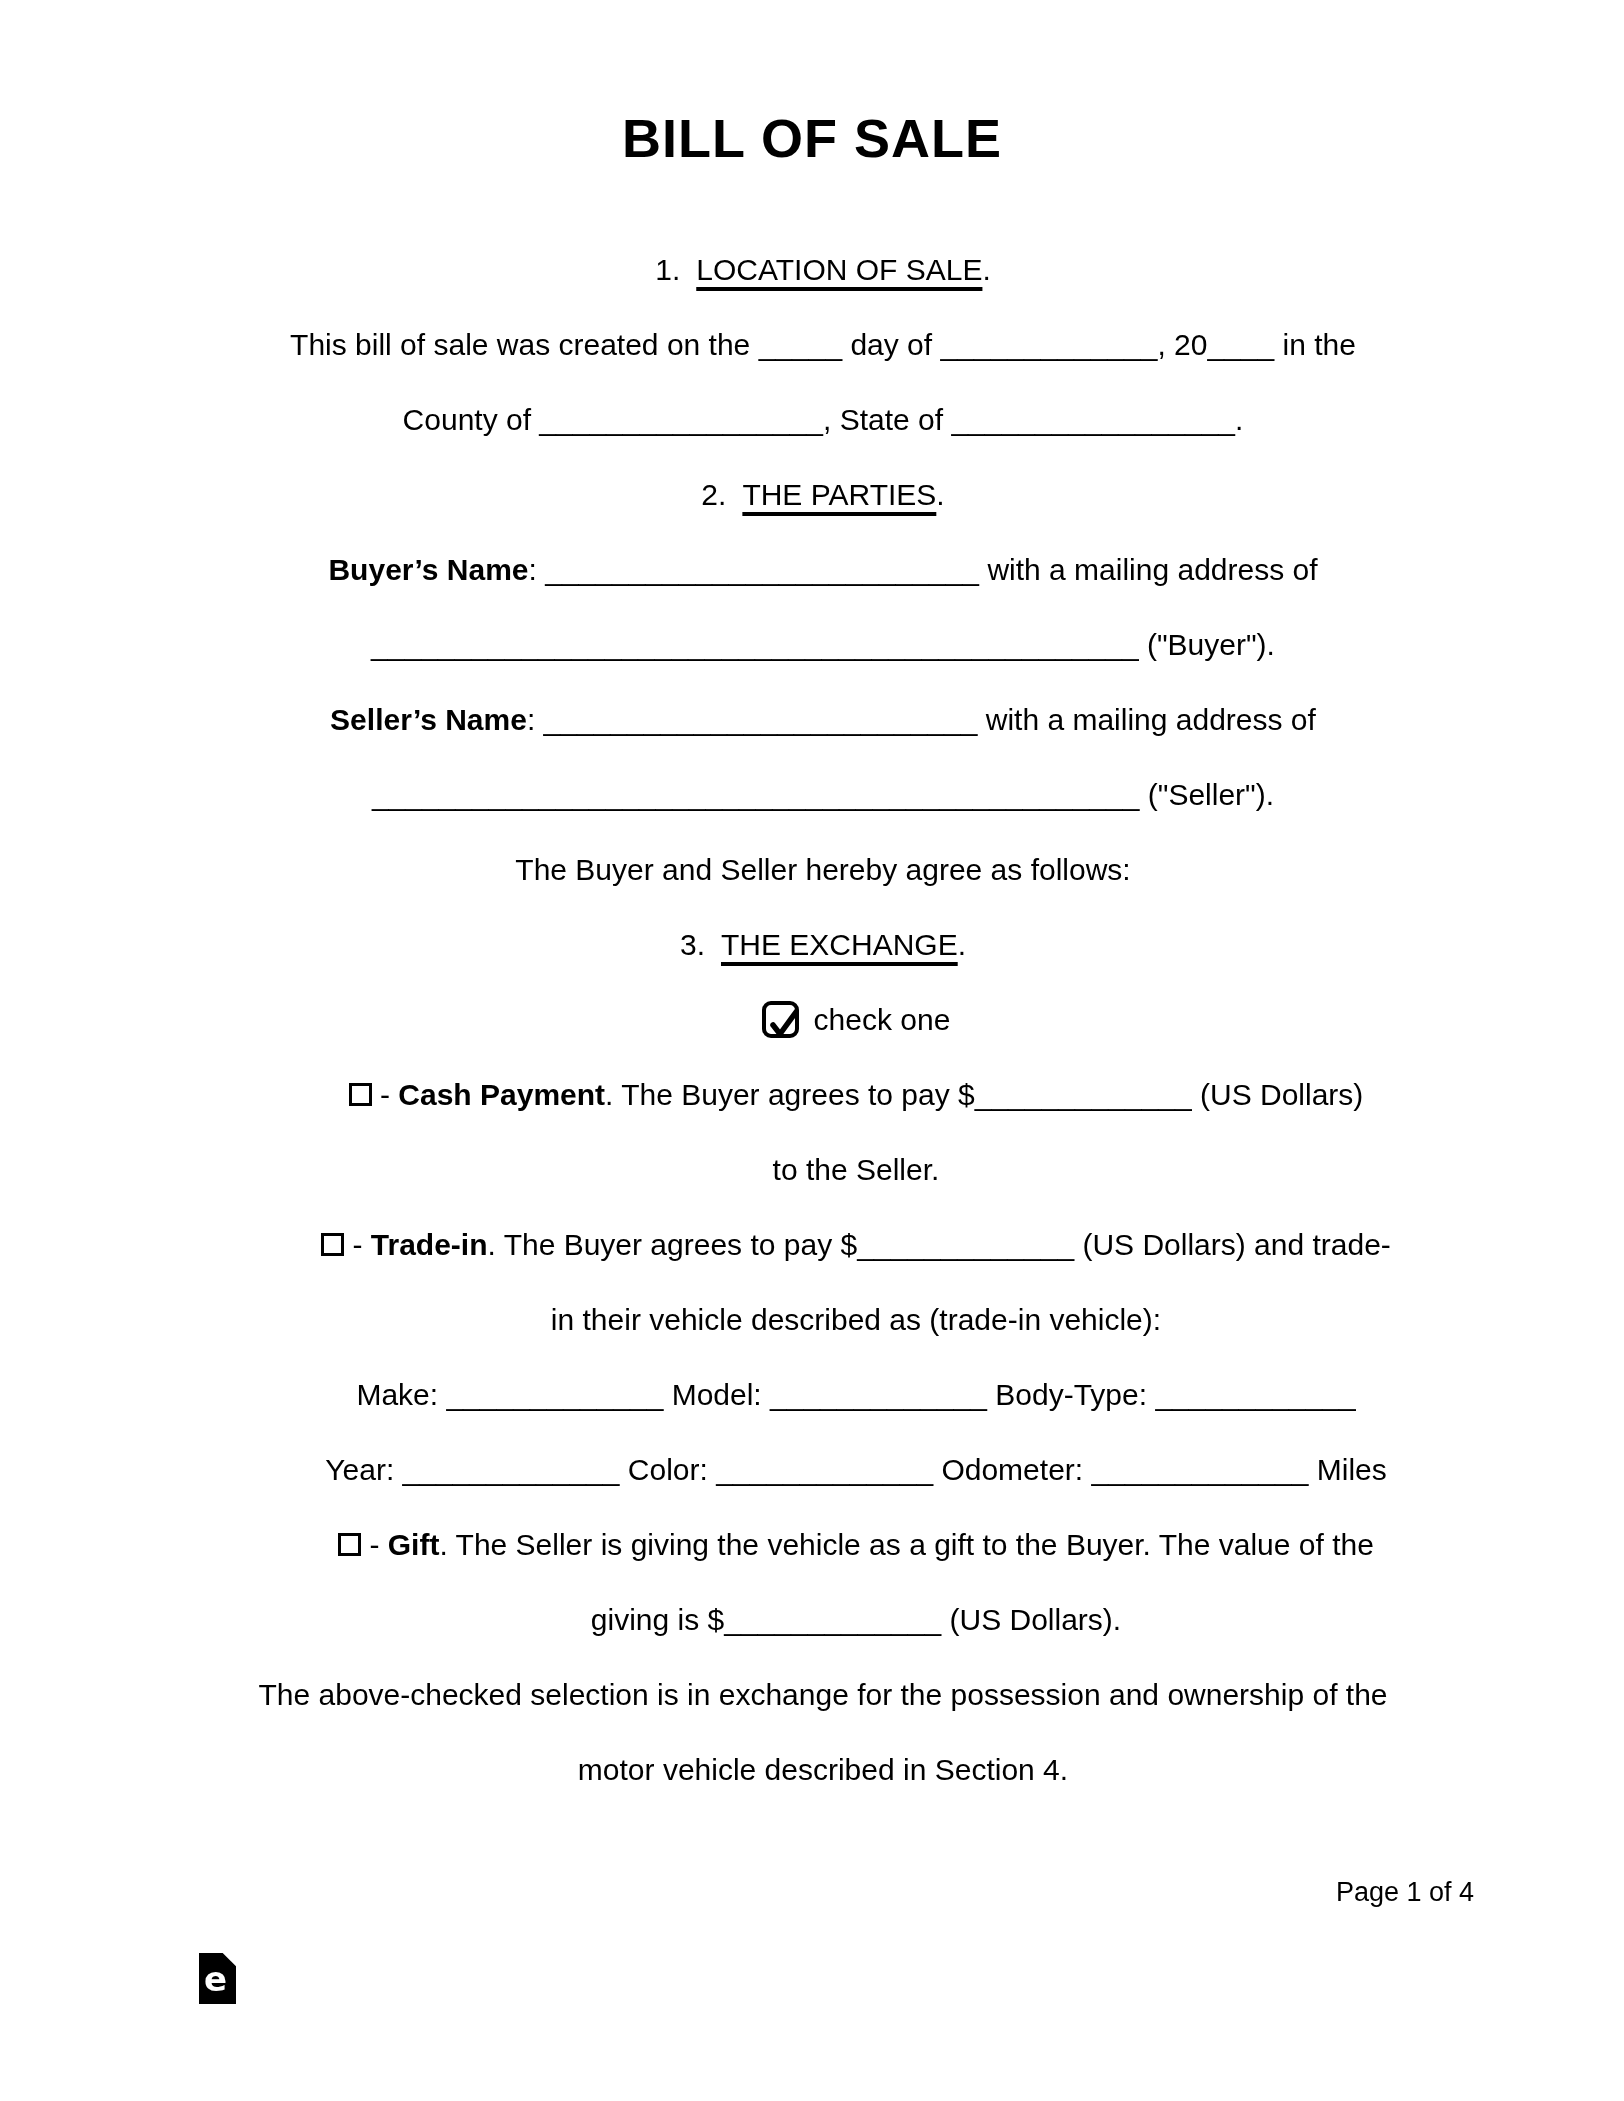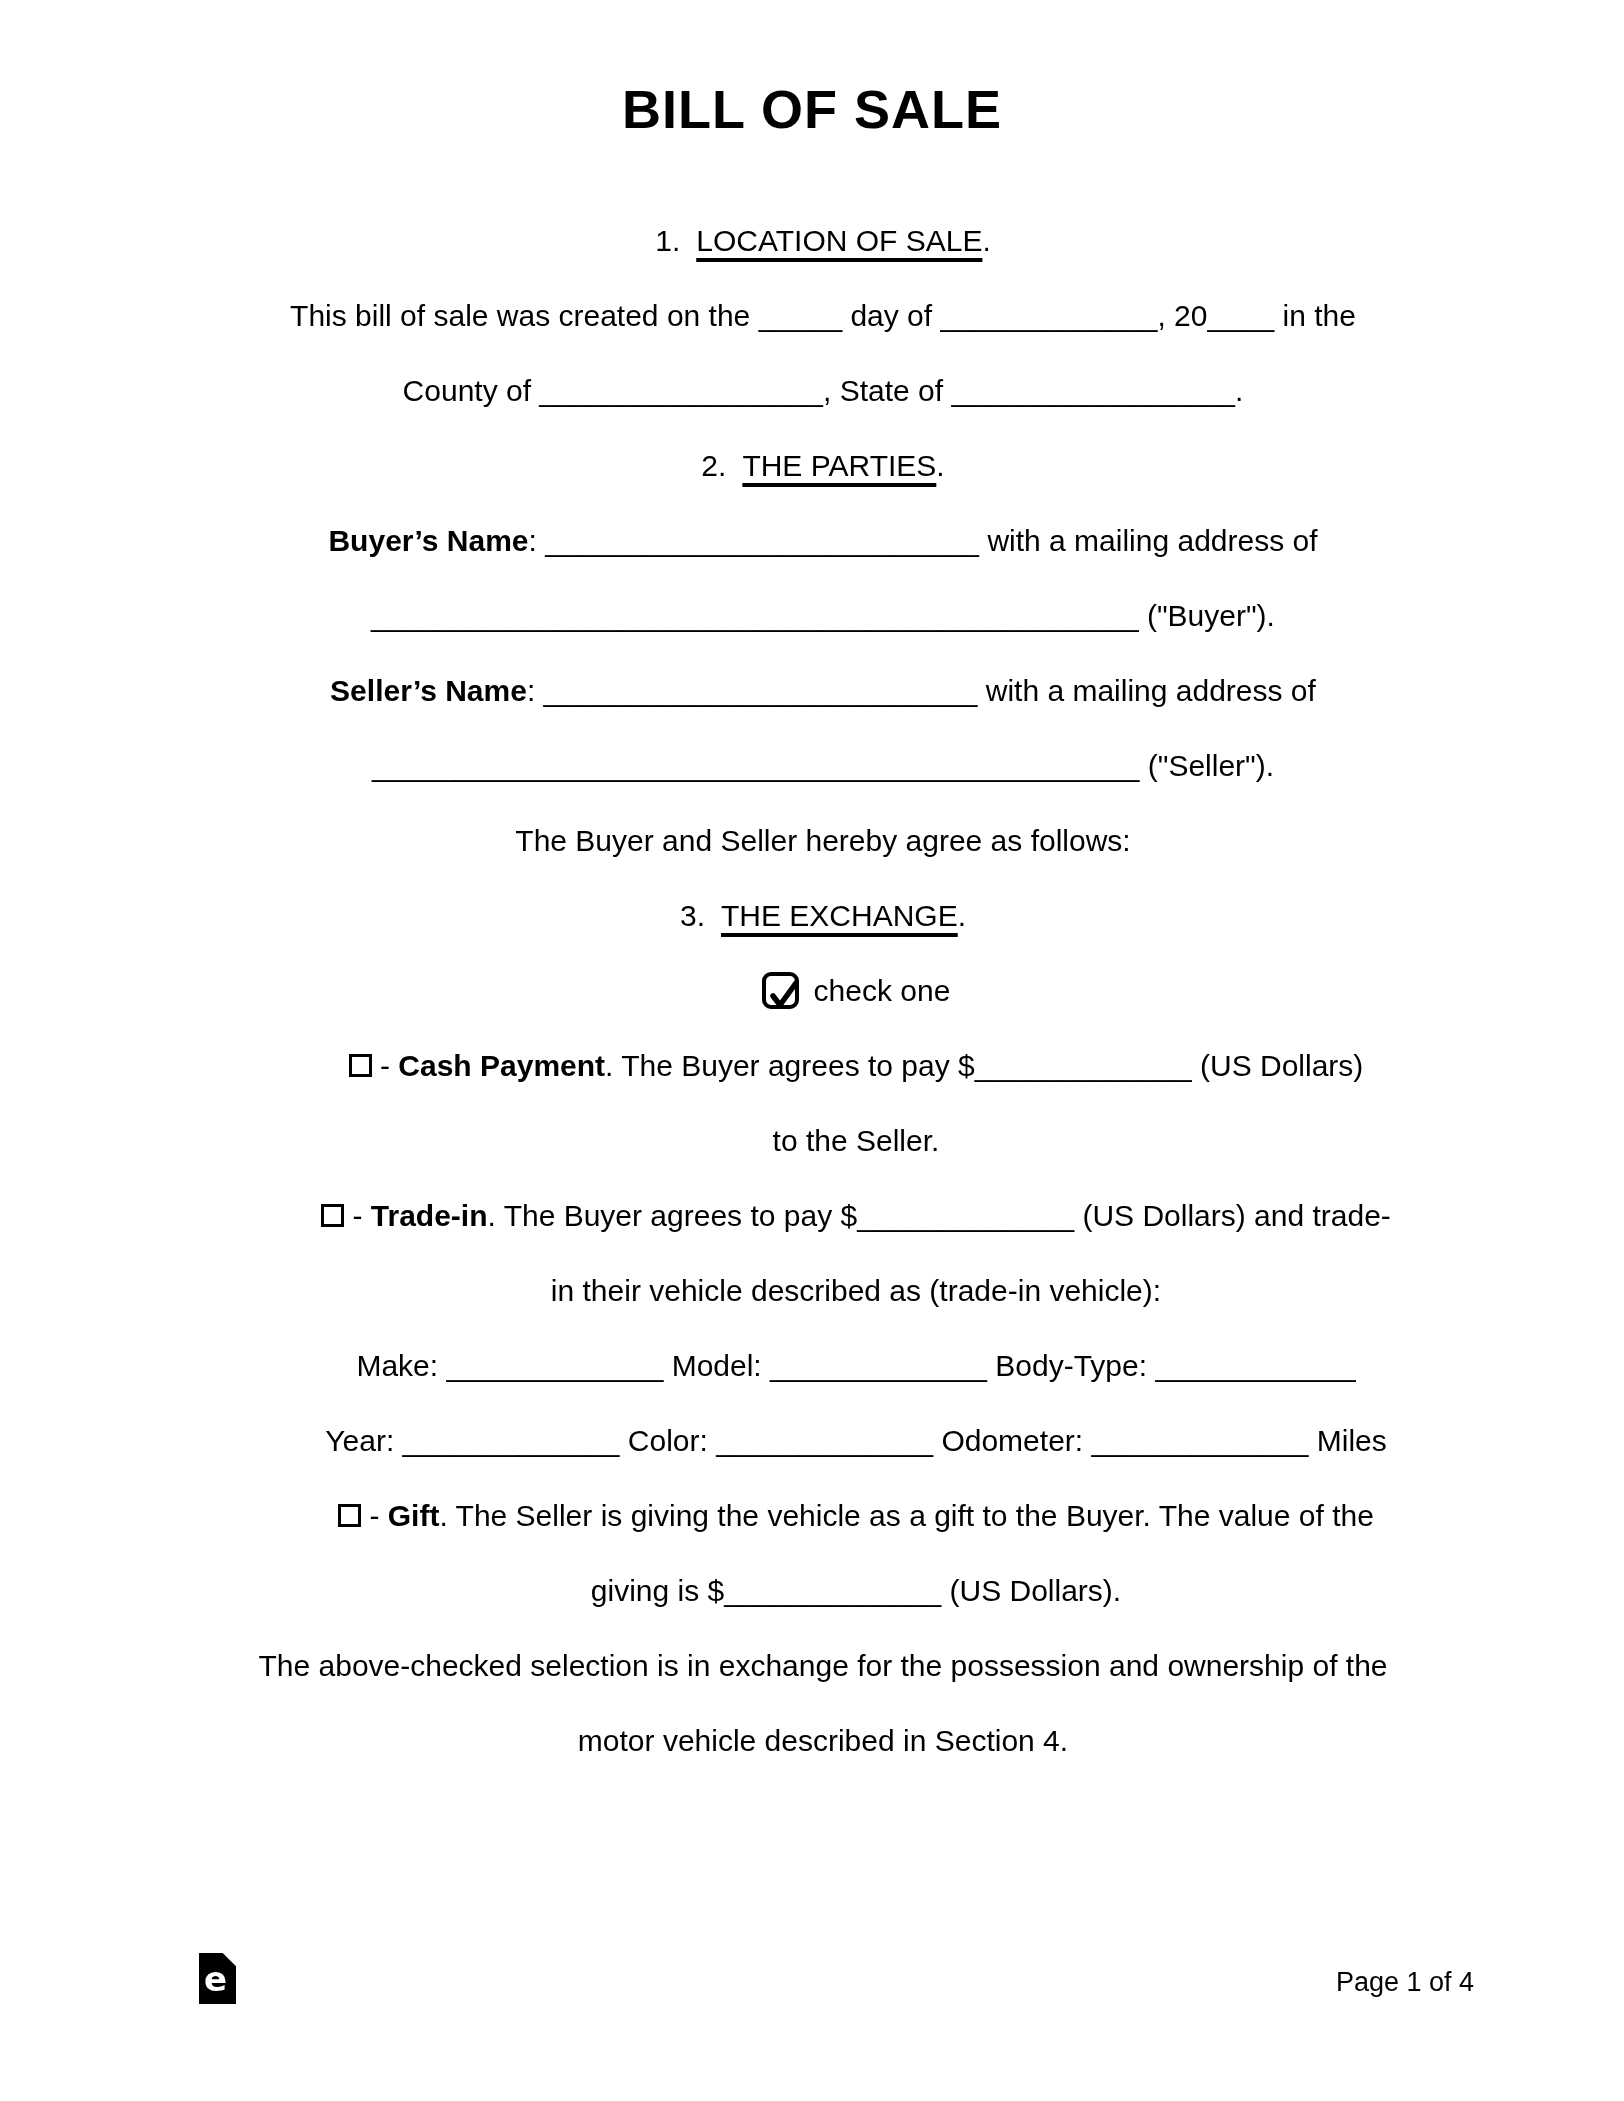--- a/index.html
+++ b/index.html
@@ -8,21 +8,21 @@
     position: relative;
     width: 1624px;
     height: 2101px;
     background: #ffffff;
     color: #000000;
     font-family: "Liberation Sans", sans-serif;
     font-size: 30px;
     overflow: hidden;
   }
   .title {
-    padding-top: 81px;
+    padding-top: 110px;
     text-align: center;
     font-size: 54px;
     line-height: 56px;
     font-weight: bold;
     letter-spacing: 1px;
   }
   .content {
     margin-top: 66px;
     padding: 0 150px 0 172px;
   }
@@ -83,21 +83,21 @@
     text-align: center;
     color: #ffffff;
     font-family: "DejaVu Sans", sans-serif;
     font-weight: bold;
     font-size: 34px;
     line-height: 38px;
   }
   .page-number {
     position: absolute;
     right: 150px;
-    top: 1962px;
+    top: 1872px;
     font-size: 27px;
     line-height: 40px;
   }
 </style>
 </head>
 <body>
 
 <div class="page">
 
   <h1 class="title">BILL OF SALE</h1>

